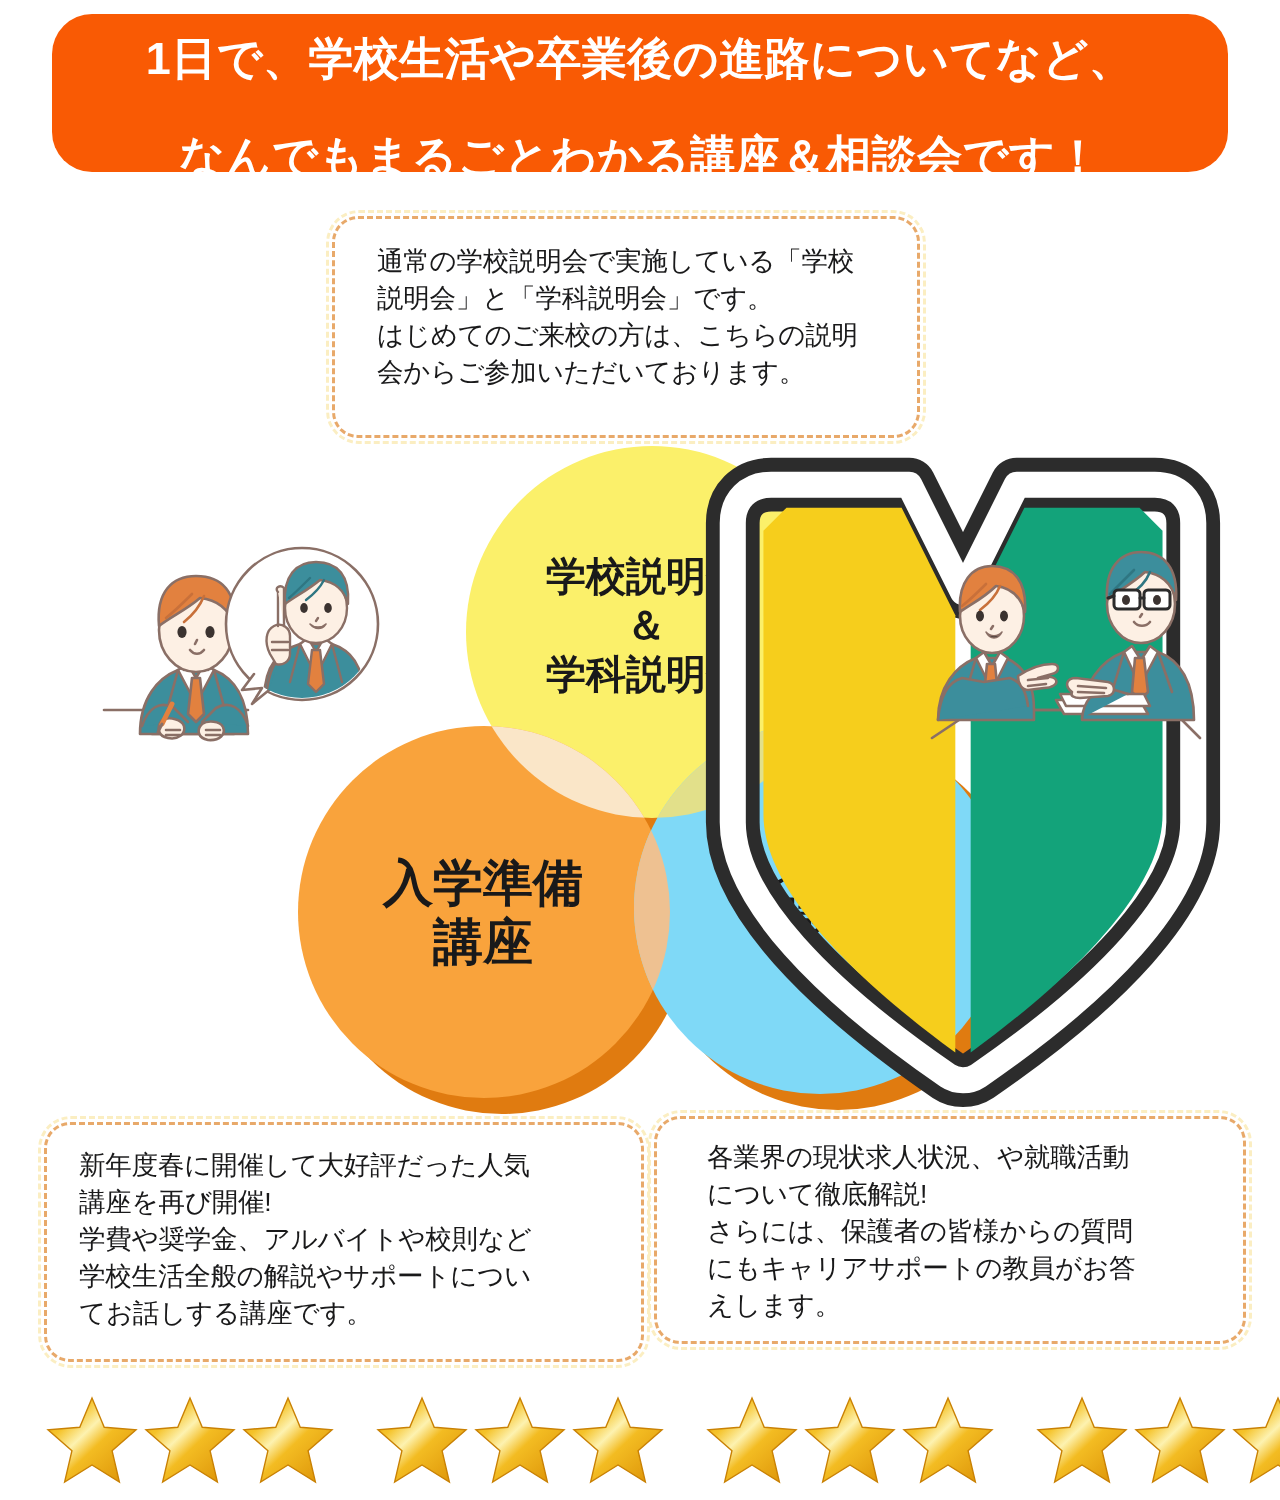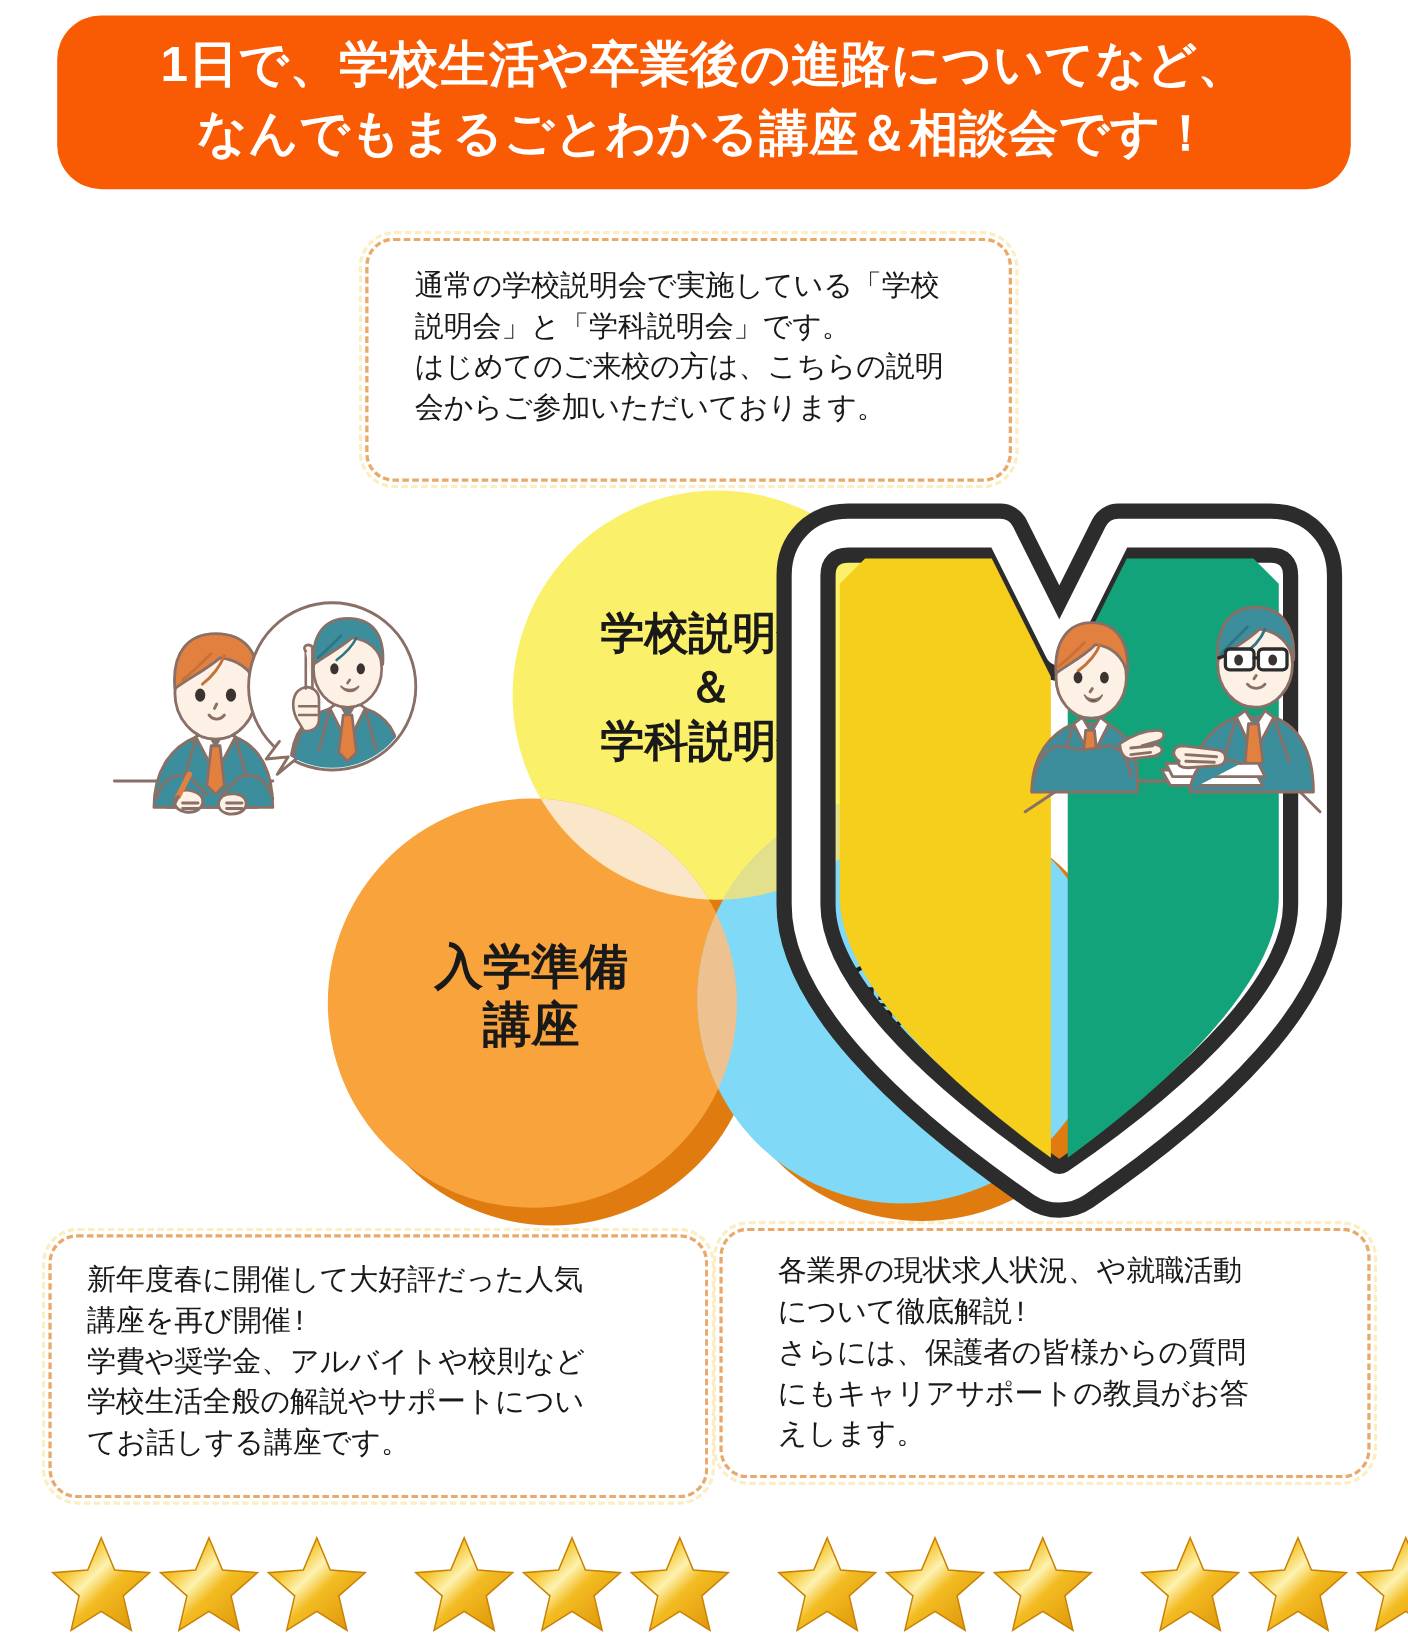--- a/index.html
+++ b/index.html
@@ -26,30 +26,30 @@
     padding: 4px 20px 10px;
   }
   .banner-line {
     color: #ffffff;
     font-size: 45px;
     font-weight: 700;
     line-height: 1.38;
     letter-spacing: 0.4px;
     white-space: nowrap;
     text-align: center;
+    margin-top: 36px;
   }
 
   
   .callout {
     position: absolute;
     background: #ffffff;
     border: 3px dashed #e8a96a;
     border-radius: 26px;
     z-index: 30;
-    font-family: Liberation Mono, monospace;
   }
   .callout::before {
     content: "";
     position: absolute;
     left: -9px; top: -9px; right: -9px; bottom: -9px;
     border: 3px dashed #fbeec2;
     border-radius: 33px;
     pointer-events: none;
   }
   .callout-text {
@@ -96,21 +96,21 @@
     white-space: pre-line;
     pointer-events: none;
     z-index: 20;
   }
   #label-yellow {
     left: 200px; top: 110px; width: 300px;
     font-size: 40px; line-height: 1.22;
   }
   #label-orange {
     left: 42px; top: 412px; width: 290px;
-    font-size: 44px;
+    font-size: 50px;
   }
   #label-blue {
     left: 374px; top: 400px; width: 296px;
     font-size: 41px;
   }
 
   
   .wakaba {
     position: absolute;
     left: 311px; top: 12px;

